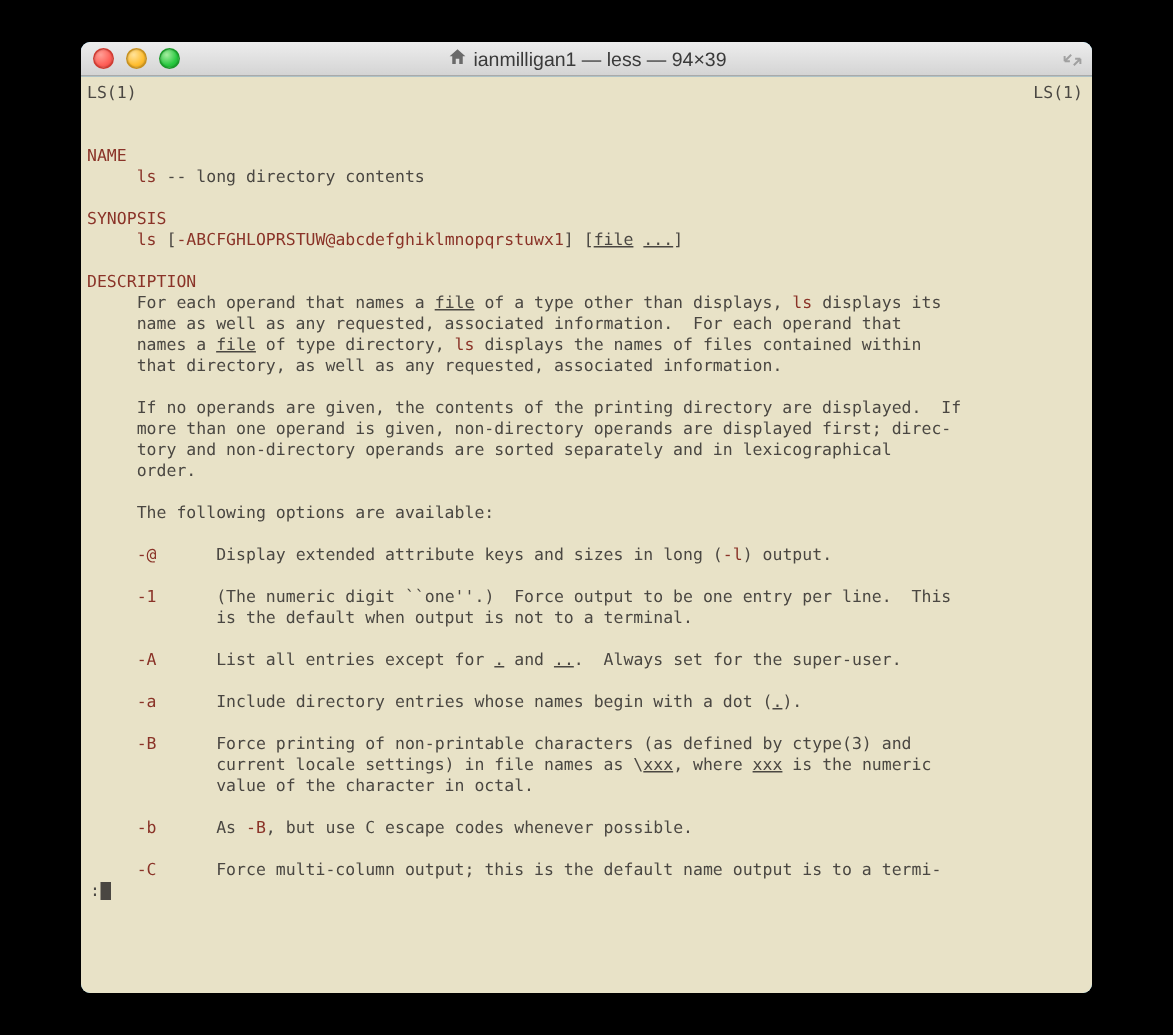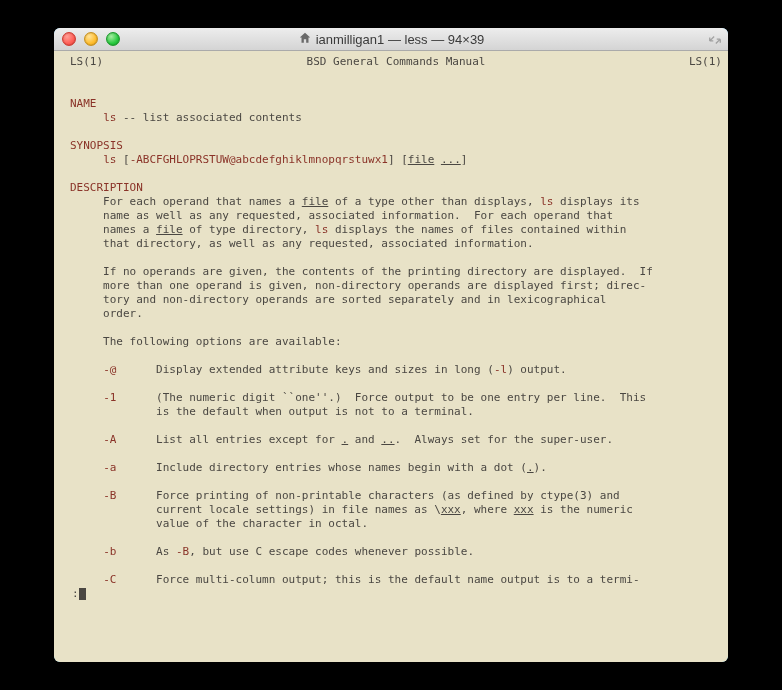--- a/index.html
+++ b/index.html
@@ -65,21 +65,21 @@
     right: 6px;
     top: 4px;
     width: 14px;
     height: 14px;
     opacity: 0.45;
   }
   .expand-icon svg { width: 14px; height: 14px; stroke: #555; fill: none; stroke-width: 1.5;}
   .terminal {
     flex: 1;
     background: #e8e2c7;
-    padding: 4px 6px 0 16px;
+    padding: 4px 6px 0 4px;
     font-size: 11px;
     line-height: 14px;
     color: #4a4742;
     white-space: pre;
     overflow: hidden;
     font-family: "Menlo", "Monaco", monospace;
   }
   .bold { font-weight: normal; color: #8a3328; }
   .under { text-decoration: underline; margin-top: 22px; }
   .header-line { display: flex; justify-content: space-between; }
@@ -116,24 +116,24 @@
       </span>
       <span>ianmilligan1 — less — 94×39</span>
     </div>
     <div class="expand-icon">
       <svg viewBox="0 0 16 16">
           <path d="M2 9l5-5M2 9V5m0 4h4M14 7L9 12m5-5v4m0-4h-4"></path>
         </svg>
     </div>
   </div>
 
-  <div class="terminal"><div class="header-line"><span>LS(1)</span><span>BSD General Commands Manual</span><span>LS(1)</span></div>
+  <div class="terminal"><div class="header-line"><span>LS(1)</span><span>LS(1)</span></div>
 <span></span>
 <span class="bold">NAME</span>
-     <span class="bold">ls</span><span> -- list associated contents</span>
+     <span class="bold">ls</span><span> -- long directory contents</span>
 
 <span class="bold">SYNOPSIS</span>
      <span class="bold">ls</span> [<span class="bold">-ABCFGHLOPRSTUW@abcdefghiklmnopqrstuwx1</span>] [<span class="under">file</span> <span class="under">...</span>]
 
 <span class="bold">DESCRIPTION</span>
 <span>     For each operand that names a </span><span class="under">file</span><span> of a type other than displays, </span><span class="bold">ls</span><span> displays its
      name as well as any requested, associated information.  For each operand that
      names a </span><span class="under">file</span><span> of type directory, </span><span class="bold">ls</span><span> displays the names of files contained within
      that directory, as well as any requested, associated information.</span>
 

